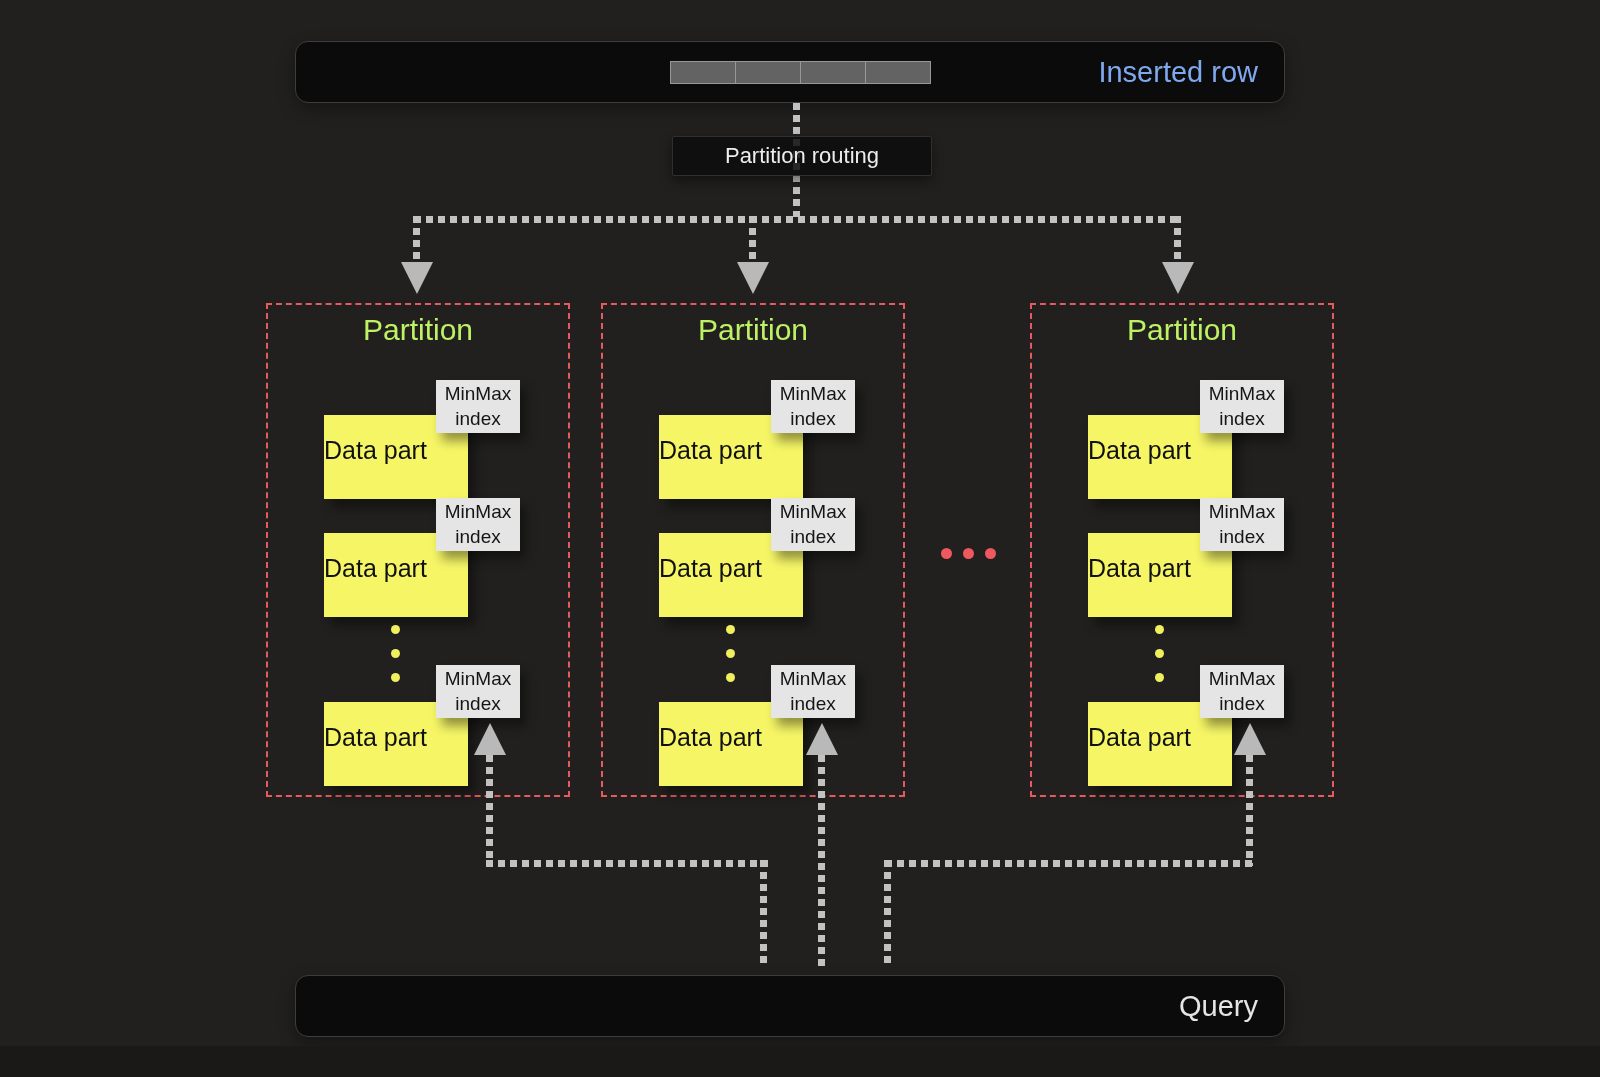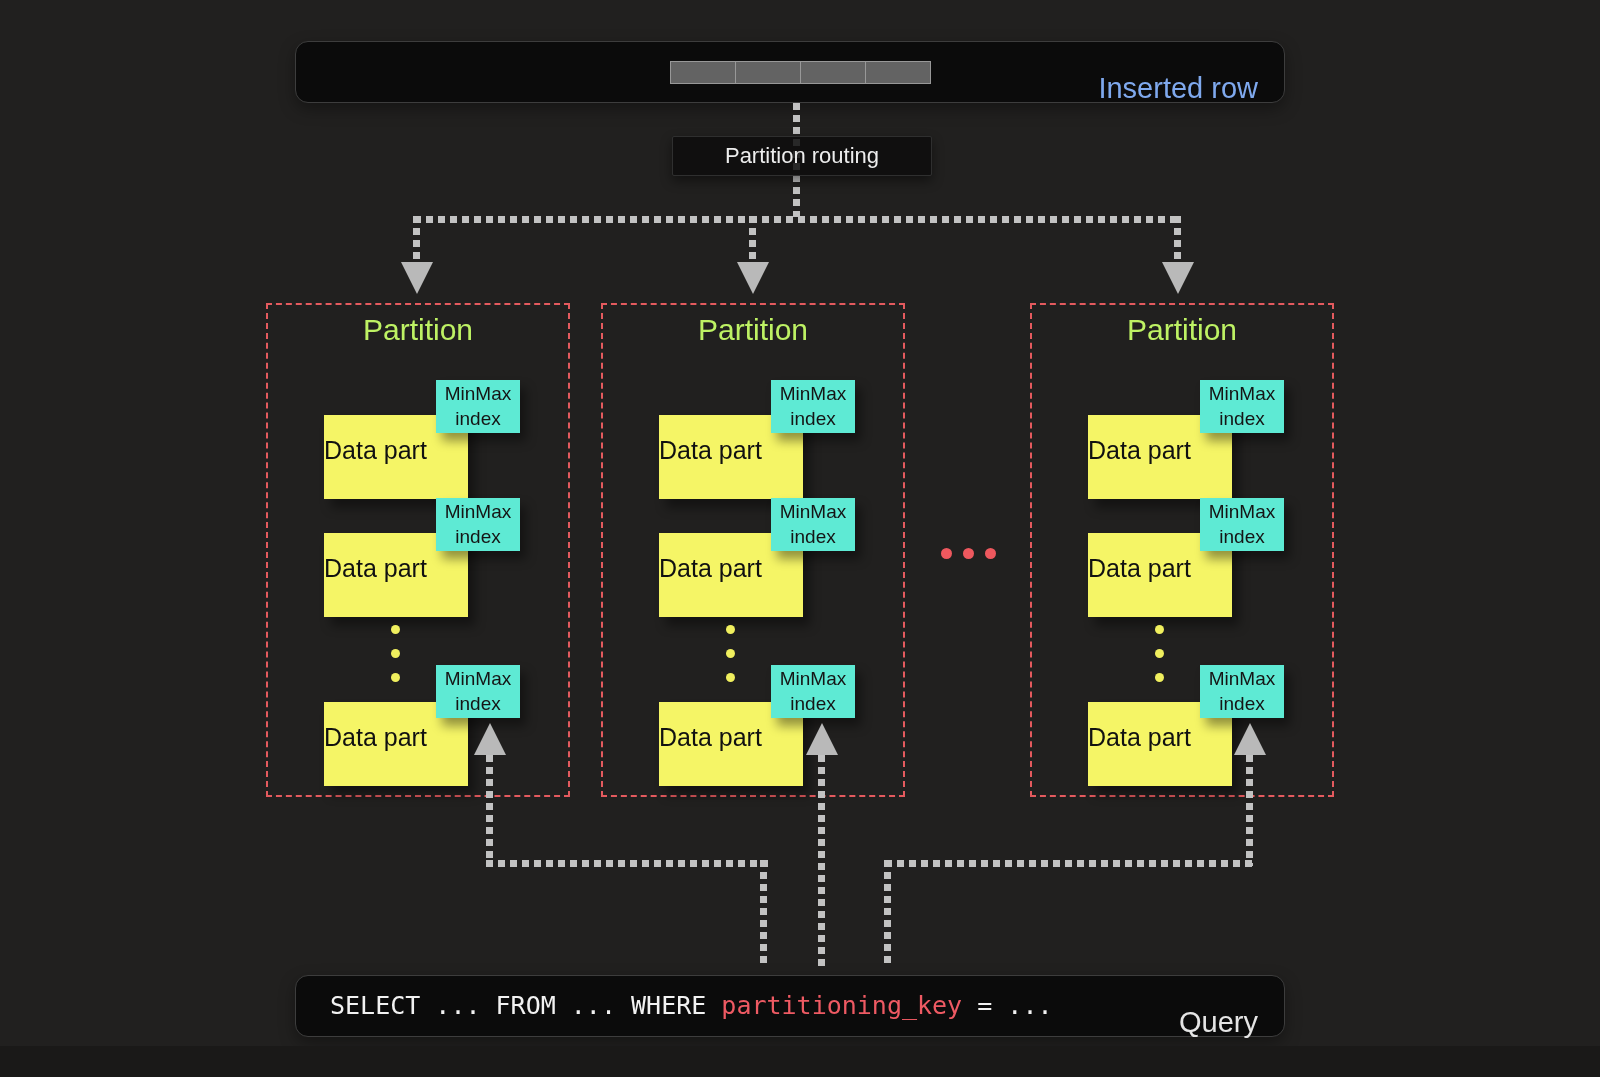--- a/index.html
+++ b/index.html
@@ -10,21 +10,21 @@
   }
   .bottom-strip{position:absolute;left:0;right:0;top:1046px;height:31px;background:#1a1918;}
 
   
   .bigbox{
     position:absolute;left:295px;width:988px;height:60px;
     background:#0b0b0b;border:1px solid #3d3d3d;border-radius:13px;
     box-shadow:0 6px 16px rgba(0,0,0,0.35);
   }
   .bigbox .right-label{
-    position:absolute;right:26px;top:16px;height:60px;line-height:60px;
+    position:absolute;right:26px;top:0;height:60px;line-height:60px;
     font-size:29px;color:#7fa9ee;
   }
   
   .cells{position:absolute;left:375px;top:19px;display:flex;}
   .cell{width:64px;height:21px;background:#636363;border:1px solid #989898;margin-left:-1px;}
 
   
   .tag{
     position:absolute;height:38px;border-radius:2px;
     background:rgba(13,13,13,0.85);border:1px solid #2f2f2f;
@@ -48,21 +48,21 @@
     font-size:30px;color:#bef264;
   }
   .datapart{
     position:absolute;left:56px;width:144px;height:84px;
     background:#f5f566;color:#111;font-size:25px;
     line-height:70px;
     box-shadow:7px 9px 10px rgba(0,0,0,0.40);
   }
   .minmax{
     position:absolute;left:168px;width:84px;height:53px;
-    background:#5eead4;color:#151515;font-size:19px;line-height:1.3;
+    background:#e5e5e5;color:#151515;font-size:19px;line-height:1.3;
     text-align:center;display:flex;align-items:center;justify-content:center;
     padding:2px 0;box-sizing:border-box;
     box-shadow:6px 8px 10px rgba(0,0,0,0.40);
   }
   .ydots{position:absolute;left:123px;top:320px;display:flex;flex-direction:column;gap:15px;}
   .ydots i{width:9px;height:9px;border-radius:50%;background:#f0ef5e;}
 
   .rdots{position:absolute;left:941px;top:548px;display:flex;gap:11px;}
   .rdots i{width:11px;height:11px;border-radius:50%;background:#ee585e;}
 
@@ -161,18 +161,17 @@
   <div class="vline" style="left:1246px;top:755px;height:111px"></div>
 
   <div class="hline" style="left:486px;top:860px;width:282px"></div>
   <div class="hline" style="left:885px;top:860px;width:368px"></div>
 
   <div class="vline" style="left:760px;top:860px;height:107px"></div>
   <div class="vline" style="left:884px;top:860px;height:107px"></div>
 
 
   <div class="bigbox" style="top:975px">
-    <div class="sql"><span>SELECT ... FROM ... WHERE </span><span class="key">partitioning_key</span><span> = ...</span></div>
     <div class="right-label" style="color:#e5e5e5">Query</div>
   </div>
 
   <div class="bottom-strip"></div>
 </div>
 
 </body></html>

